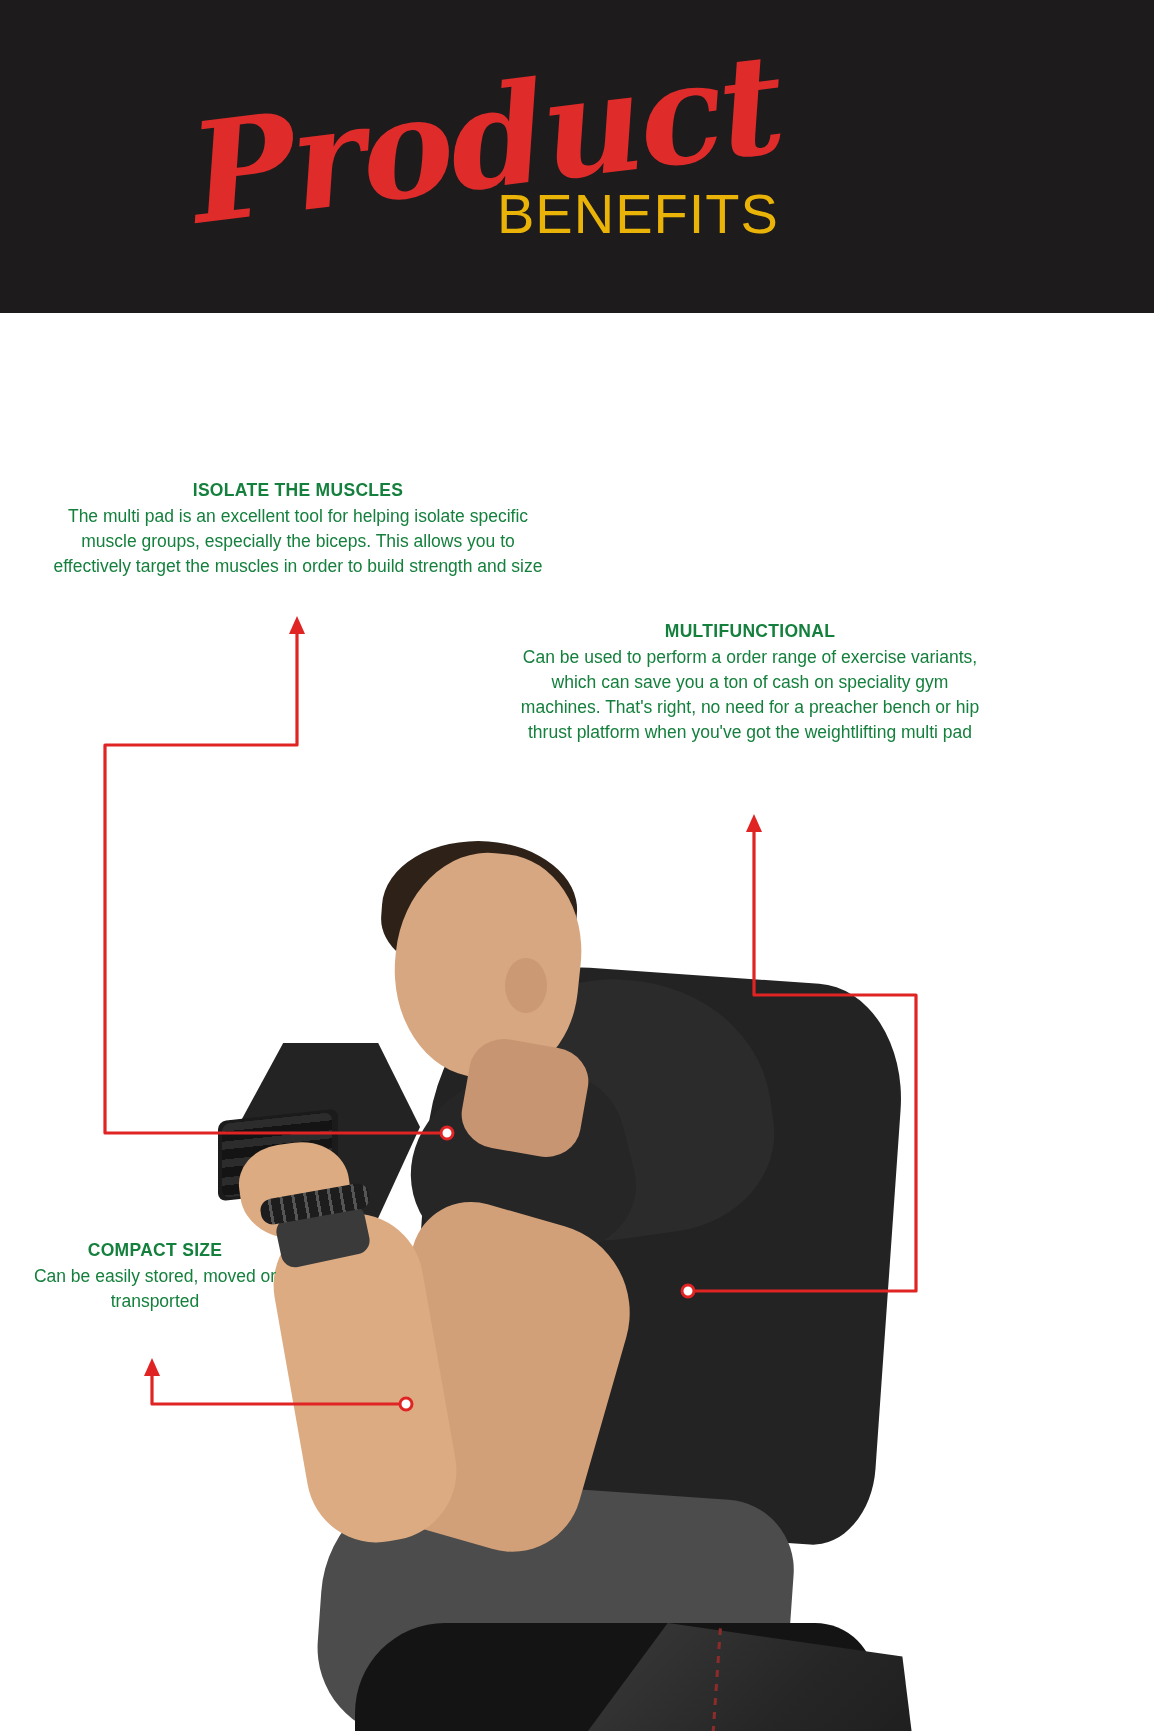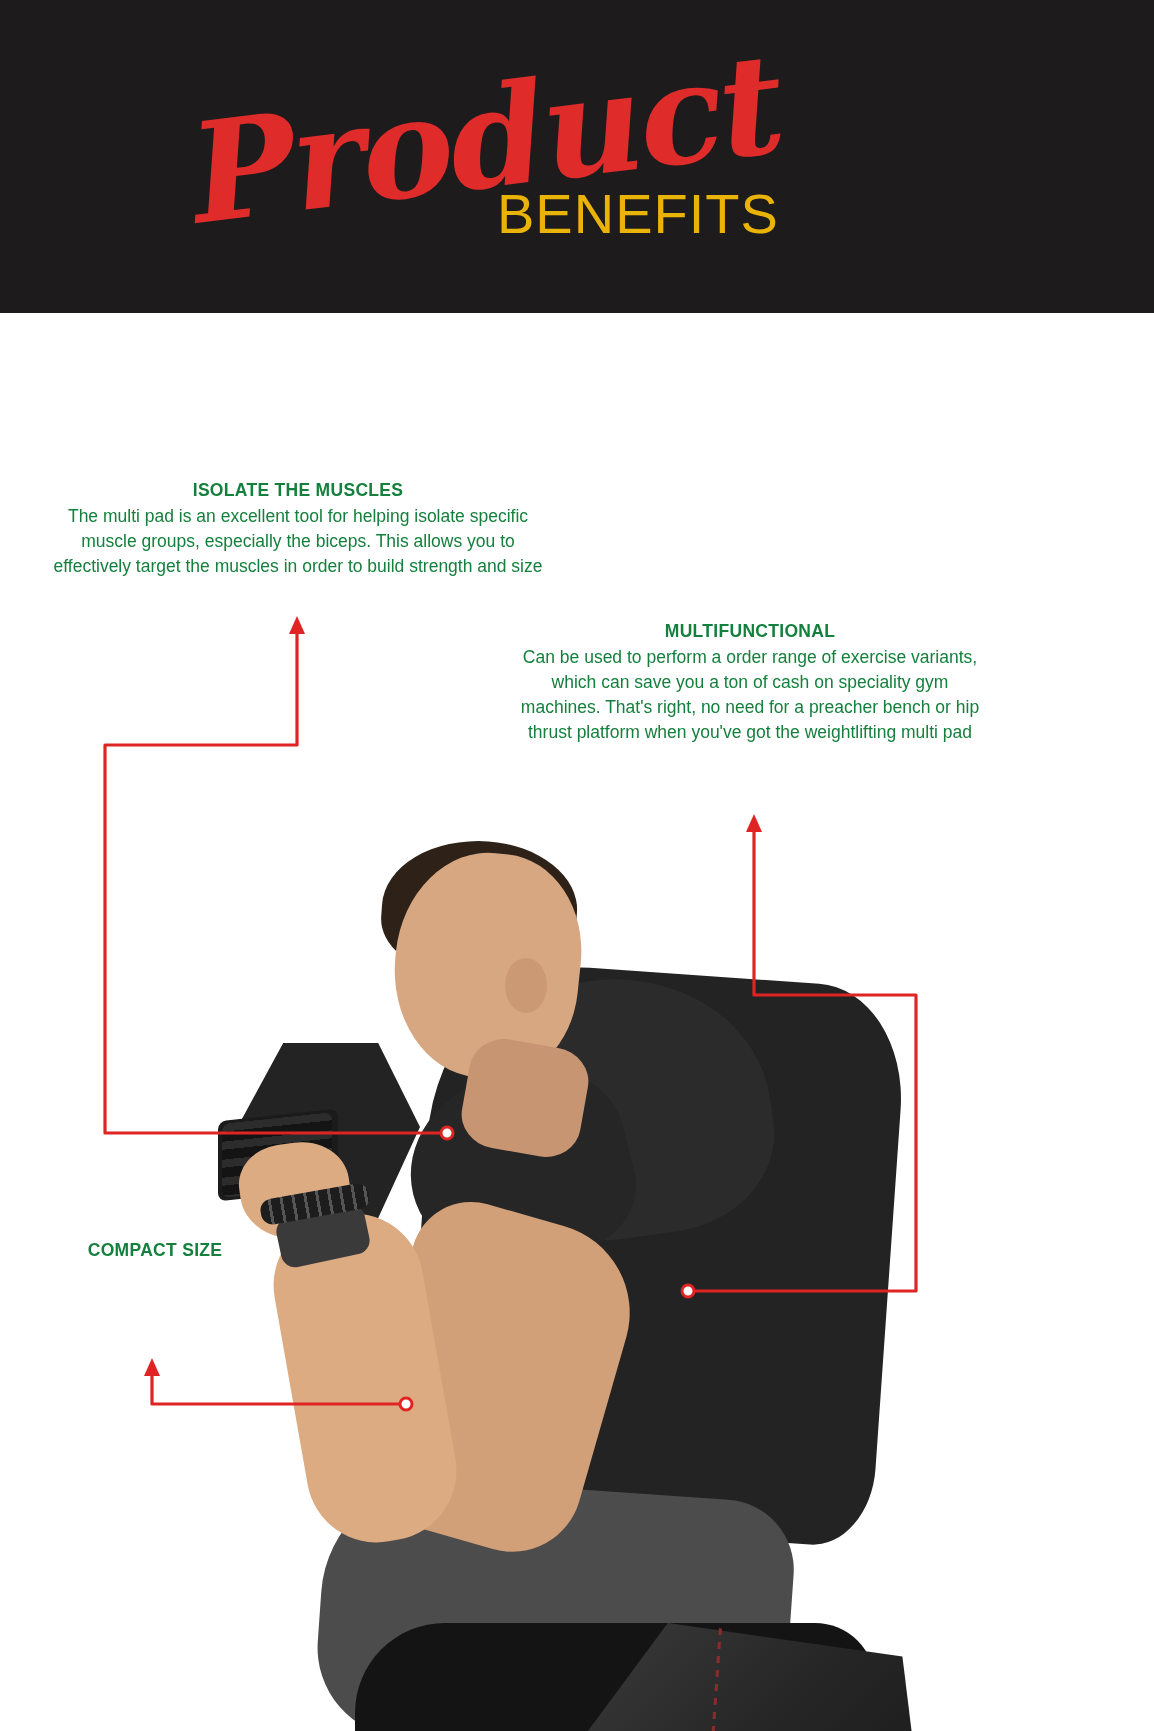--- a/index.html
+++ b/index.html
@@ -383,13 +383,14 @@
 </div>
 
 <div class="callout" id="callout-multi">
   <div class="title">MULTIFUNCTIONAL</div>
   <div class="body">Can be used to perform a order range of exercise variants, which can save you a ton of cash on speciality gym machines.
 That's right, no need for a preacher bench or hip thrust platform when you've got the weightlifting multi pad</div>
 </div>
 
 <div class="callout" id="callout-compact">
   <div class="title">COMPACT SIZE</div>
+  <div class="body">Can be easily stored, moved or transported</div>
 </div>
 
 </body></html>

